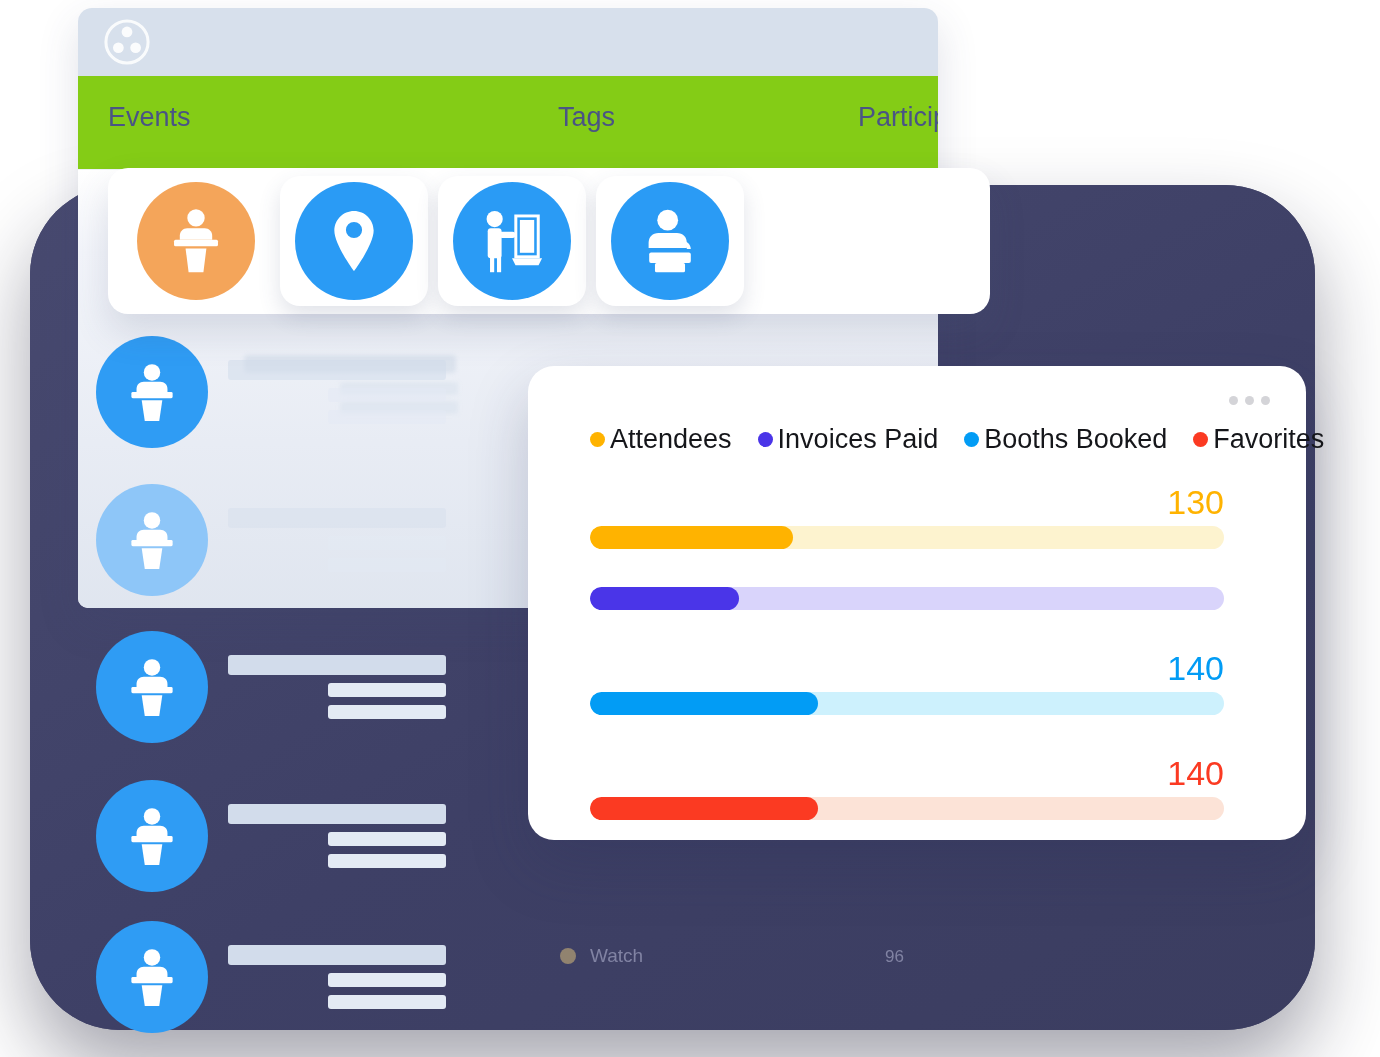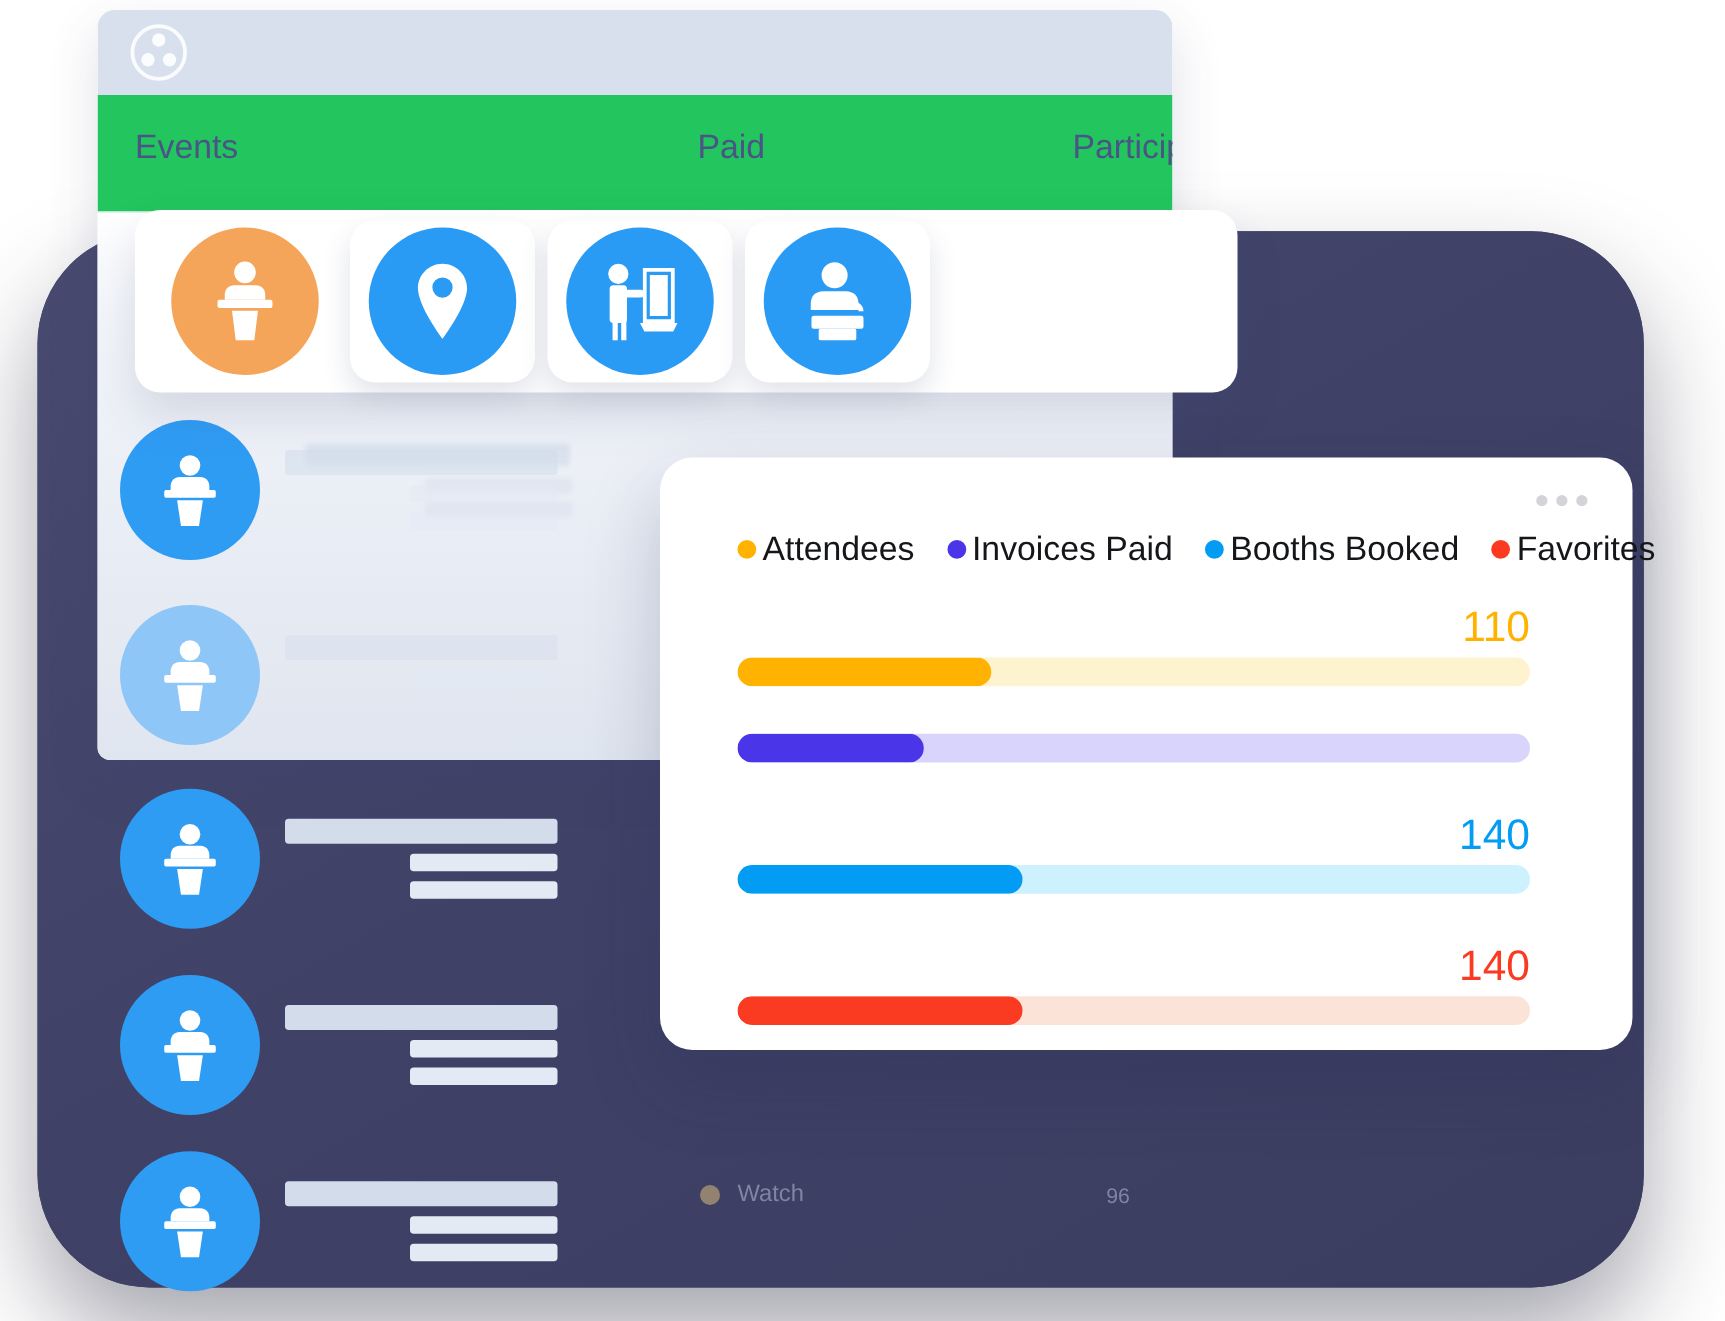--- a/index.html
+++ b/index.html
@@ -69,21 +69,21 @@
     background: #d7e0ec;
     display: flex;
     align-items: center;
     padding: 0 26px;
   }
   .app-logo { width: 46px; height: 46px; }
 
   .tabbar {
     position: relative;
     height: 94px;
-    background: #22c55e;
+    background: #84cc16;
     border-bottom: 1px solid #eef1f6;
   }
   .tab {
     position: absolute;
     top: 26px;
     color: #4a5485;
     font-size: 27px;
     white-space: nowrap;
   }
   .tab-events { left: 30px; }
@@ -248,21 +248,21 @@
           <circle cx="24" cy="13.5" r="5.6" fill="#ffffff" opacity=".9"></circle>
           <circle cx="15" cy="30" r="5.6" fill="#ffffff" opacity=".9"></circle>
           <circle cx="33" cy="30" r="5.6" fill="#ffffff" opacity=".9"></circle>
         </svg>
       </span>
 
     </div>
 
     <div class="tabbar">
       <div class="tab tab-events">Events</div>
-      <div class="tab tab-tags">Paid</div>
+      <div class="tab tab-tags">Tags</div>
       <div class="tab tab-parts">Participants</div>
     </div>
 
     <div class="window-body">
 
       <div class="blur-row" style="left:140px; top:35px;">
         <span class="blur-skel">
           <span class="skel-line" style="display:block;width:212px;height:18px;background:#c5d2e3;"></span>
           <span class="skel-line" style="display:block;width:118px;height:13px;margin:9px 0 0 96px;background:#d3dded;"></span>
           <span class="skel-line" style="display:block;width:118px;height:13px;margin:6px 0 0 96px;background:#d3dded;"></span>
@@ -427,21 +427,21 @@
       </span>
       <span class="legend-item">
         <span class="legend-dot" style="background:#fb3a22;"></span>
         <span class="legend-label">Favorites</span>
       </span>
     </div>
 
     <div class="bars">
 
       <div class="bar-group">
-        <span class="bar-value" style="color:#ffb300;">110</span>
+        <span class="bar-value" style="color:#ffb300;">130</span>
         <div class="bar-track" style="background:#fdf3cf;">
           <span class="bar-fill" style="background:#ffb300;width:32%;"></span>
         </div>
       </div>
 
       <div class="bar-group">
         <div class="bar-track" style="background:#d9d4fb;">
           <span class="bar-fill" style="background:#4a35e8;width:23.5%;"></span>
         </div>
       </div>

